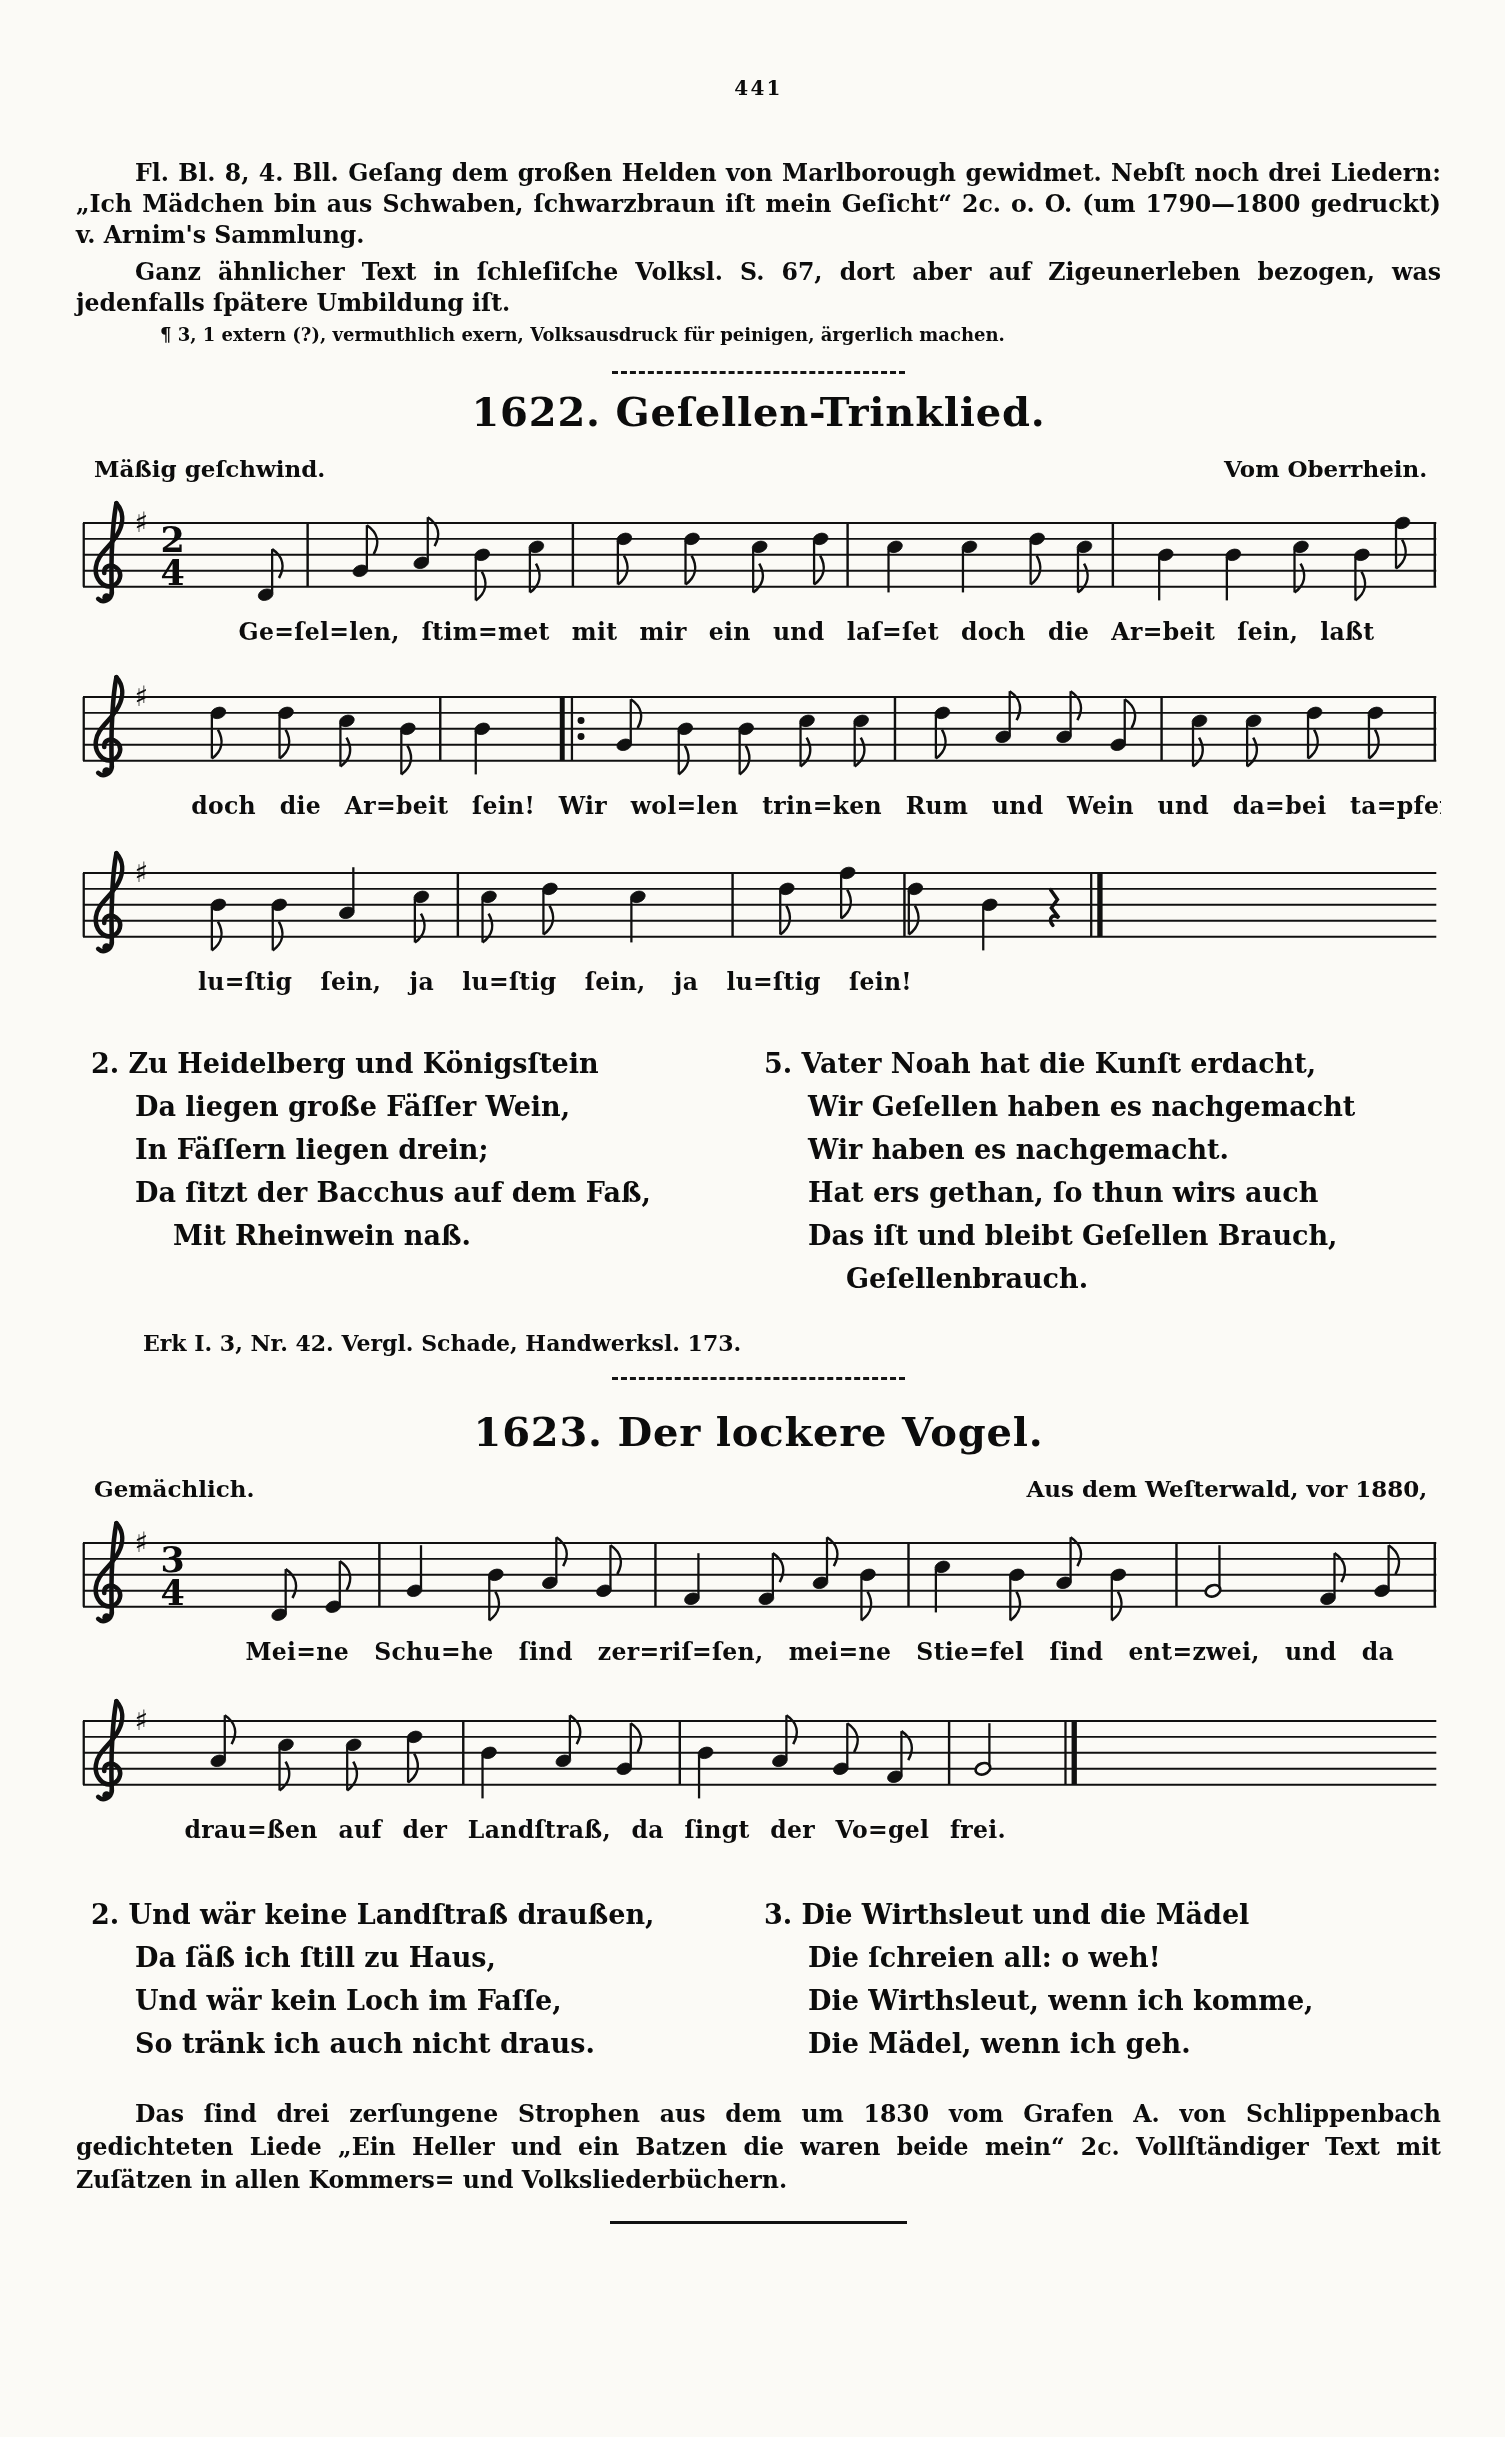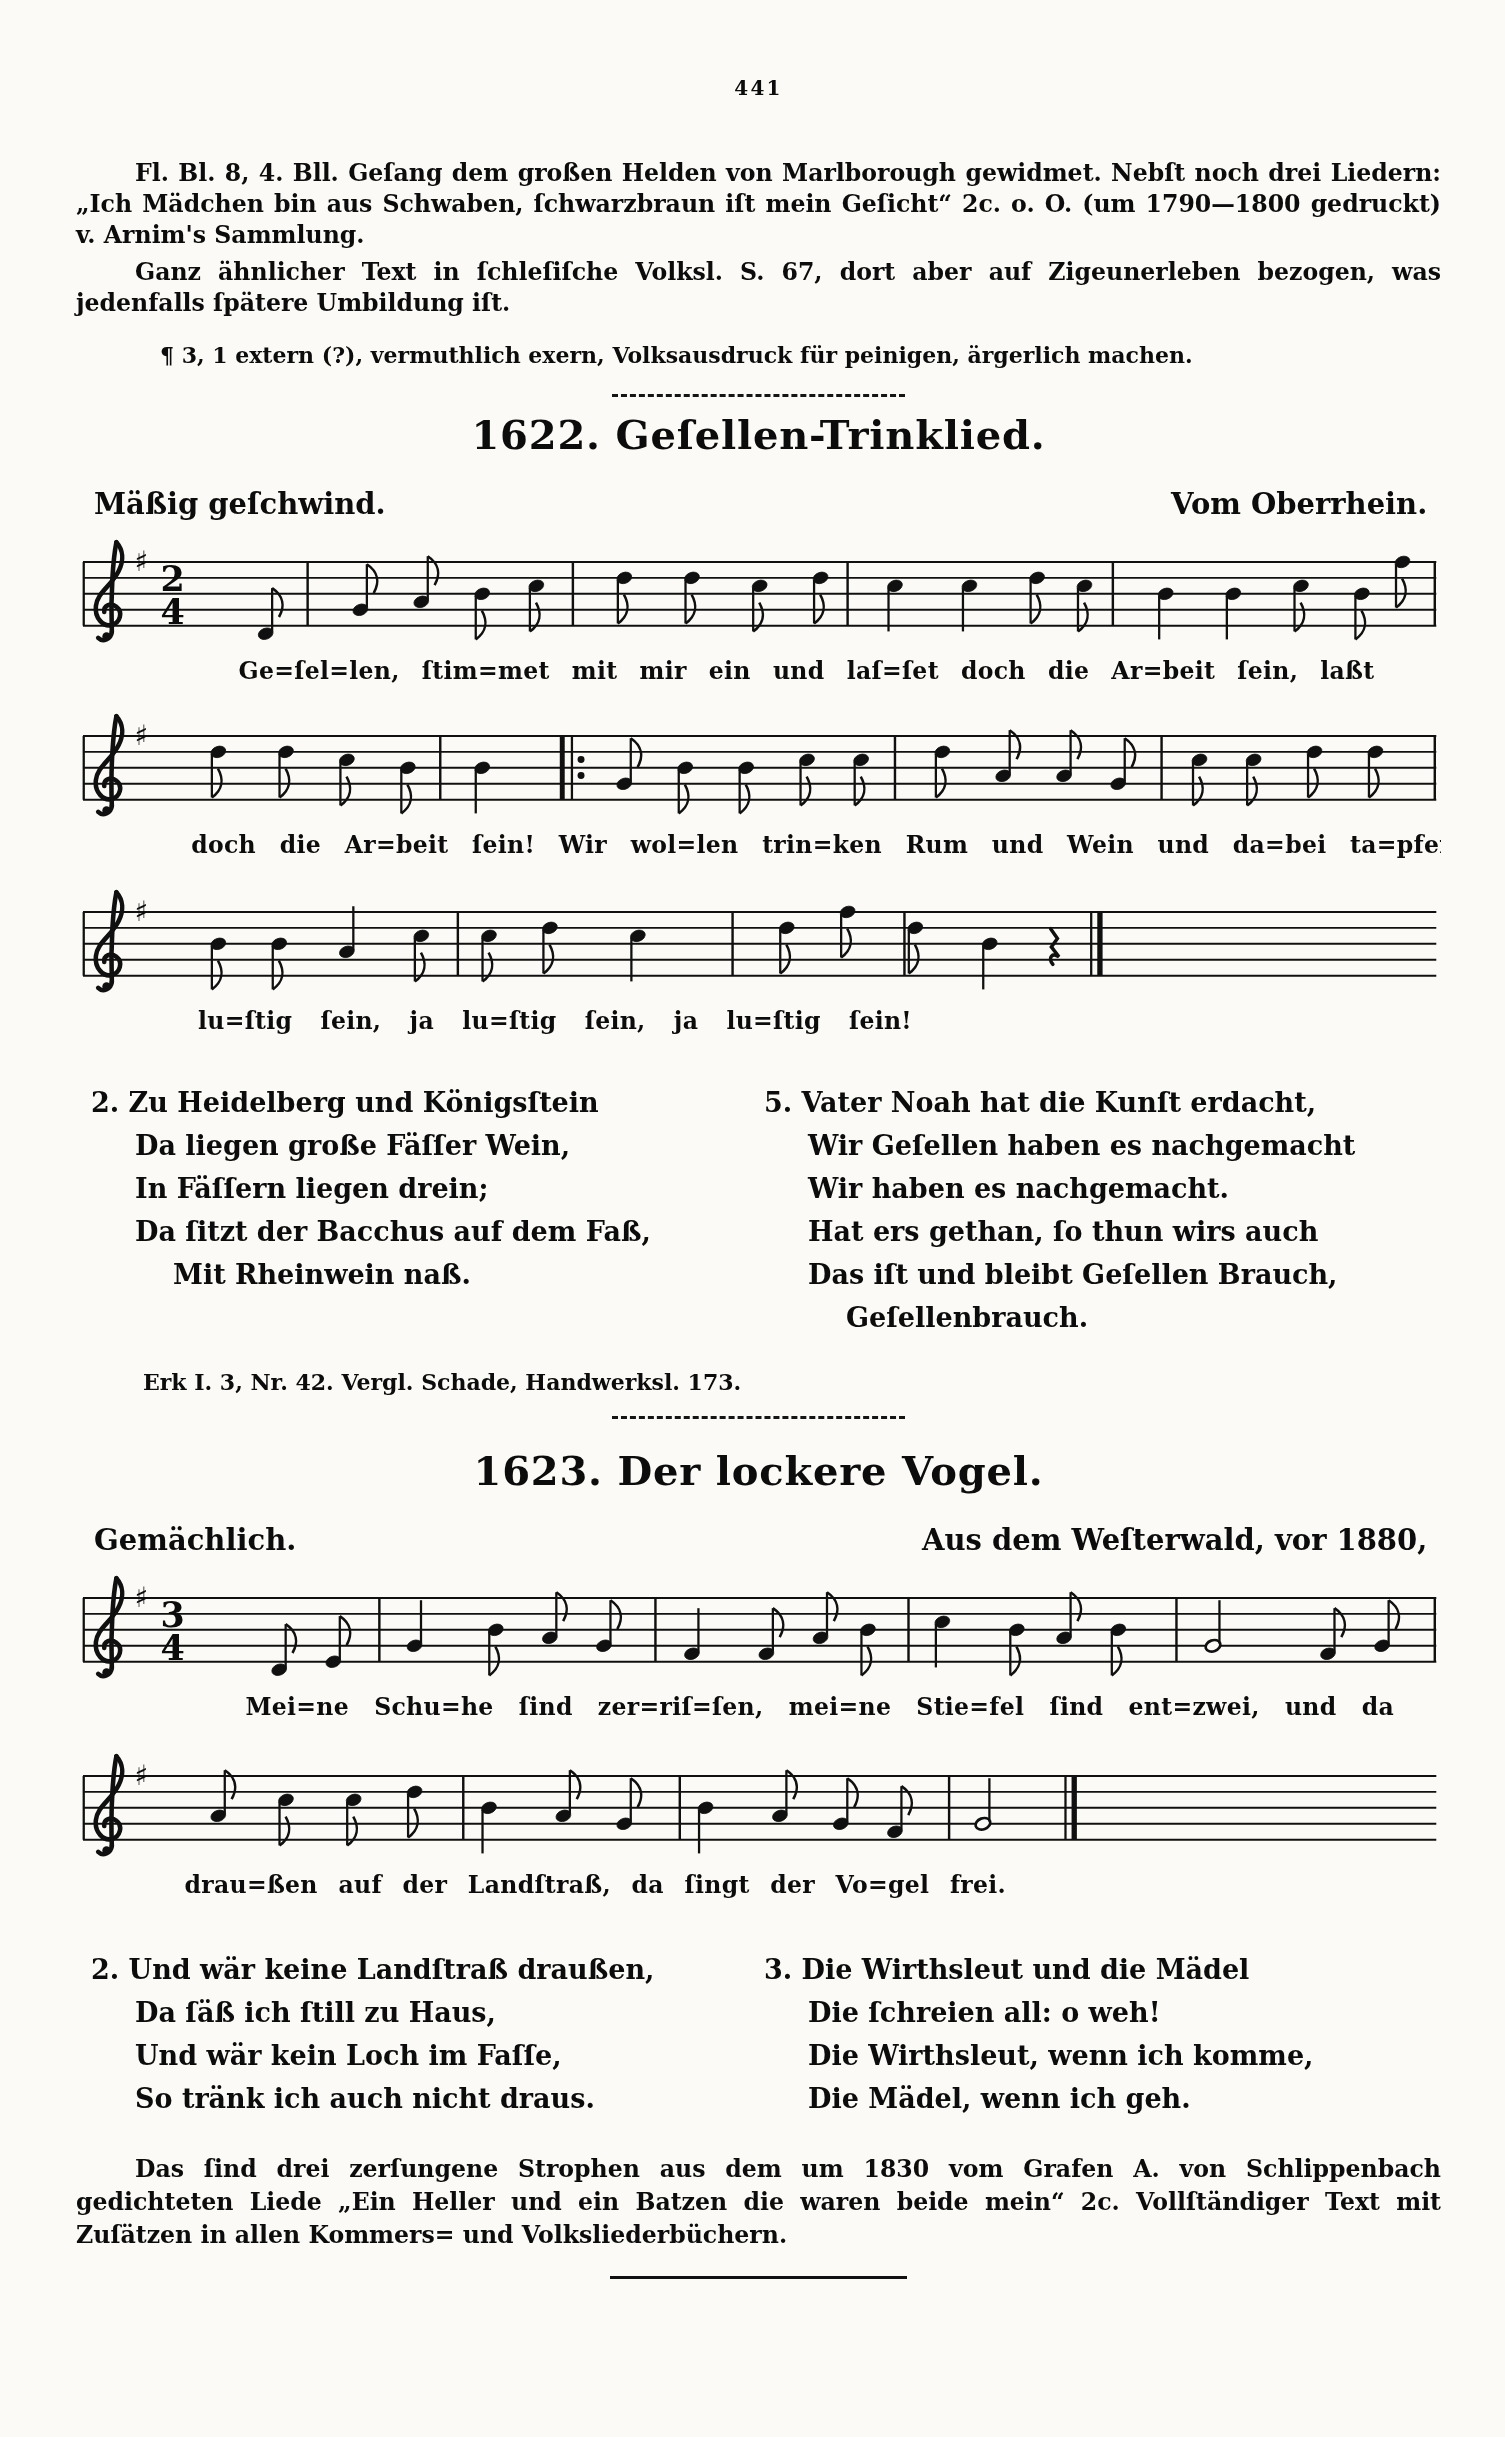--- a/index.html
+++ b/index.html
@@ -6,25 +6,25 @@
   body{
     width:1506px;height:2438px;overflow:hidden;
     background:#fbfaf6;color:#0c0c0c;
     font-family:"DejaVu Serif", serif;
   }
   .page{padding:76px 65px 0 76px;}
   .pageno{text-align:center;font-size:20px;font-weight:bold;letter-spacing:2.3px;}
   .para{font-size:23.6px;line-height:31px;font-weight:bold;text-align:justify;margin:0;}
   .para.first{margin-top:58px;text-indent:59px;}
   .para.second{margin-top:6px;text-indent:59px;}
-  .footnote{font-size:22px;font-weight:bold;margin-top:23px;text-indent:84px;}
+  .footnote{font-size:18px;font-weight:bold;margin-top:5px;text-indent:84px;}
   .divider-dashed{width:293px;border:0;border-top:3px dashed #151515;margin:26px auto 13.7px auto;}
   .song-title{font-size:40px;font-weight:bold;text-align:center;margin-top:8px;letter-spacing:0.8px;}
   .tempo-row{display:flex;justify-content:space-between;align-items:baseline;
-    font-size:29px;font-weight:bold;margin-top:29px;padding:0 13.7px 0 18px;}
+    font-size:23px;font-weight:bold;margin-top:20px;padding:0 13.7px 0 18px;}
   .staff-box{margin-top:6px;}
   .verses{display:flex;margin-top:40px;}
   .verse-col{font-size:27px;line-height:43px;font-weight:bold;}
   .verse-col.c1{width:688px;padding-left:15px;box-sizing:border-box;}
   .verse-col.c2{flex:1;}
   .vline{padding-left:44px;white-space:nowrap;}
   .vline.first{padding-left:0;}
   .vline.last{padding-left:82px;}
   .source-line{font-size:22px;font-weight:bold;margin-top:30px;padding-left:67px;}
   .closing{font-size:23.6px;line-height:33px;font-weight:bold;text-align:justify;margin-top:33px;text-indent:59px;}

